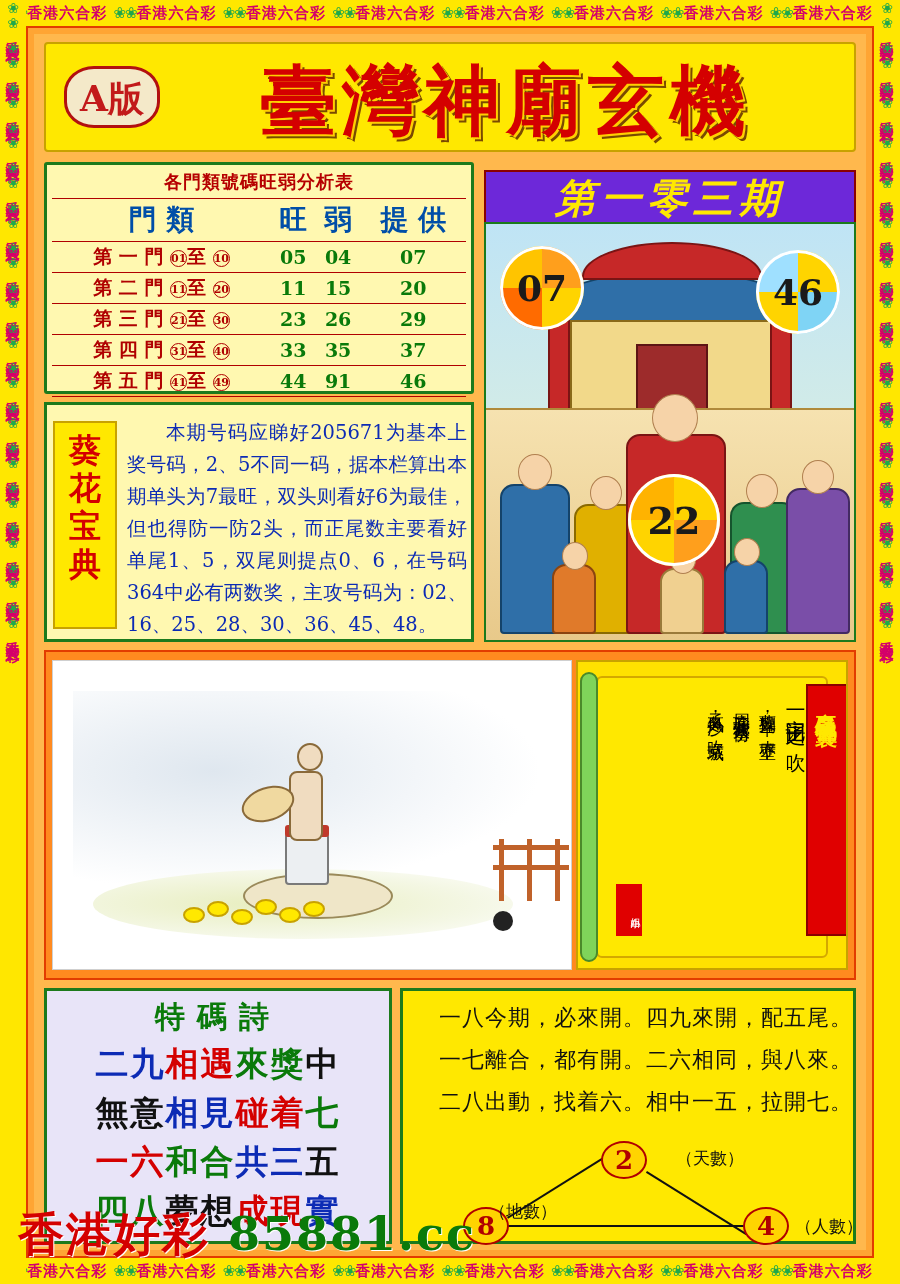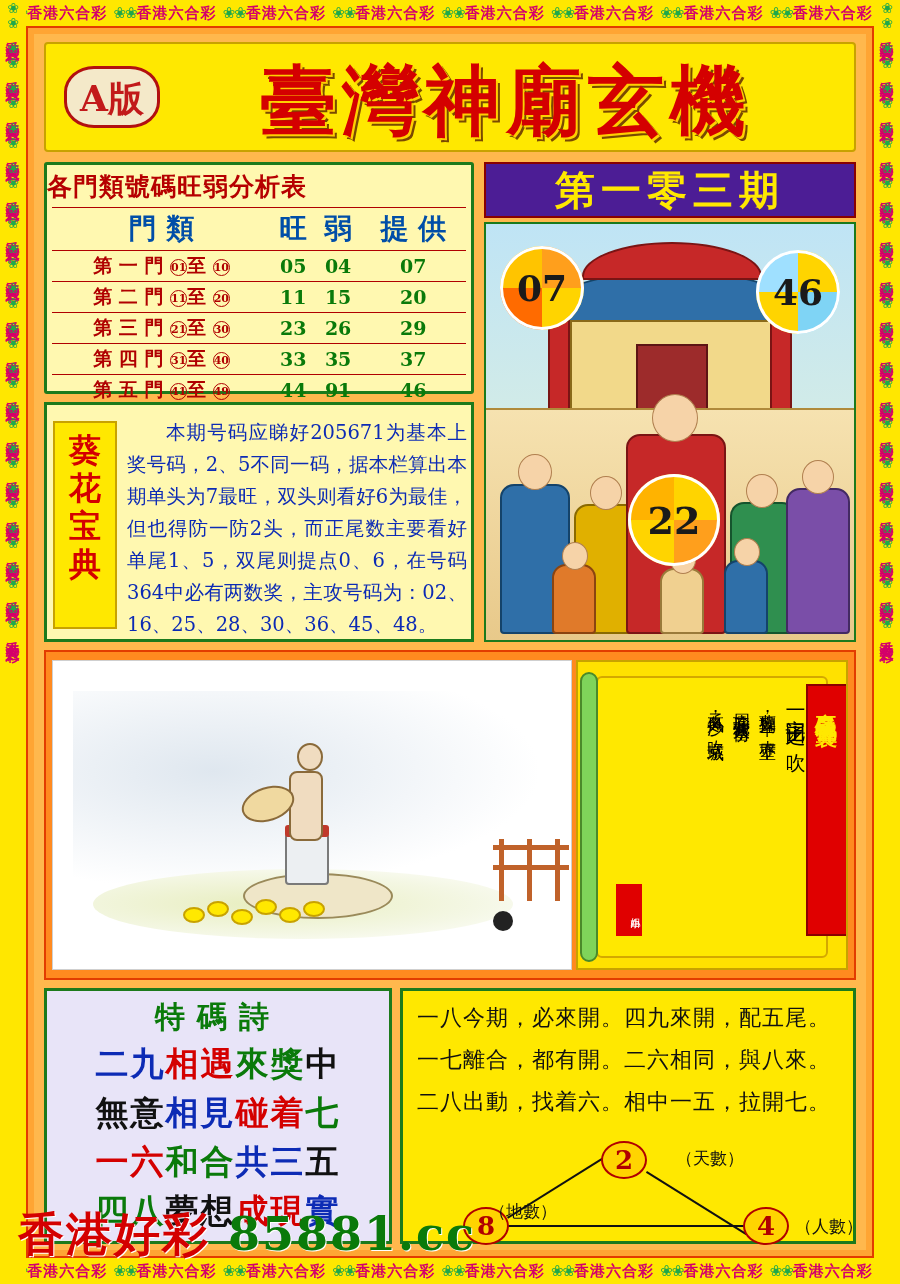--- a/index.html
+++ b/index.html
@@ -84,21 +84,22 @@
   }
 
   
   .table-box {
     position:absolute; left:10px; top:128px; width:430px; height:232px;
     background:#fff8b0;
     border:3px solid #1c7a1c;
     border-radius:3px;
   }
   .table-title {
-    font-size:25px;
+    text-align:center;
+    font-size:18px;
     font-weight:bold;
     color:#b60000;
     font-family:Liberation Mono, monospace;
     margin-top:5px;
     letter-spacing:1px;
   }
   table.analysis {
     width:414px; margin:4px auto 0 auto;
     border-collapse:collapse;
     font-family:"DejaVu Serif", serif;
@@ -119,23 +120,24 @@
     display:inline-block;
     border:1px solid #b00000;
     border-radius:50%;
     width:17px;height:17px;line-height:15px;
     font-size:11px;
     vertical-align:1px;
   }
 
   
   .period {
-    position:absolute; left:450px; top:128px; width:372px; height:56px;
-    background:#4c1d95;
+    position:absolute; left:450px; top:136px; width:372px; height:56px;
+    background:#6d28d9;
     border:2px solid #8a0000;
+    font-style:italic;
   }
   .period span {
     display:block;
     text-align:center;
     line-height:52px;
     font-size:40px;
     font-weight:bold;
     color:#ffe800;
     font-family:"DejaVu Serif", serif;
     letter-spacing:6px;
@@ -330,20 +332,21 @@
     background:#ffe800;
     border:3px solid #1c7a1c;
   }
   .rb-line {
     font-family:"DejaVu Serif", serif;
     font-size:22px;
     color:#111;
     margin:12px 0 0 14px;
     letter-spacing:1px;
     white-space:nowrap;
+    text-align:right;
   }
   .diagram { position:absolute; left:0; top:150px; width:456px; height:104px;}
   .node {
     position:absolute;
     width:46px; height:38px;
     border-radius:50%;
     background:#ffd400;
     border:2px solid #b00000;
     color:#b00000;
     font-weight:bold;

